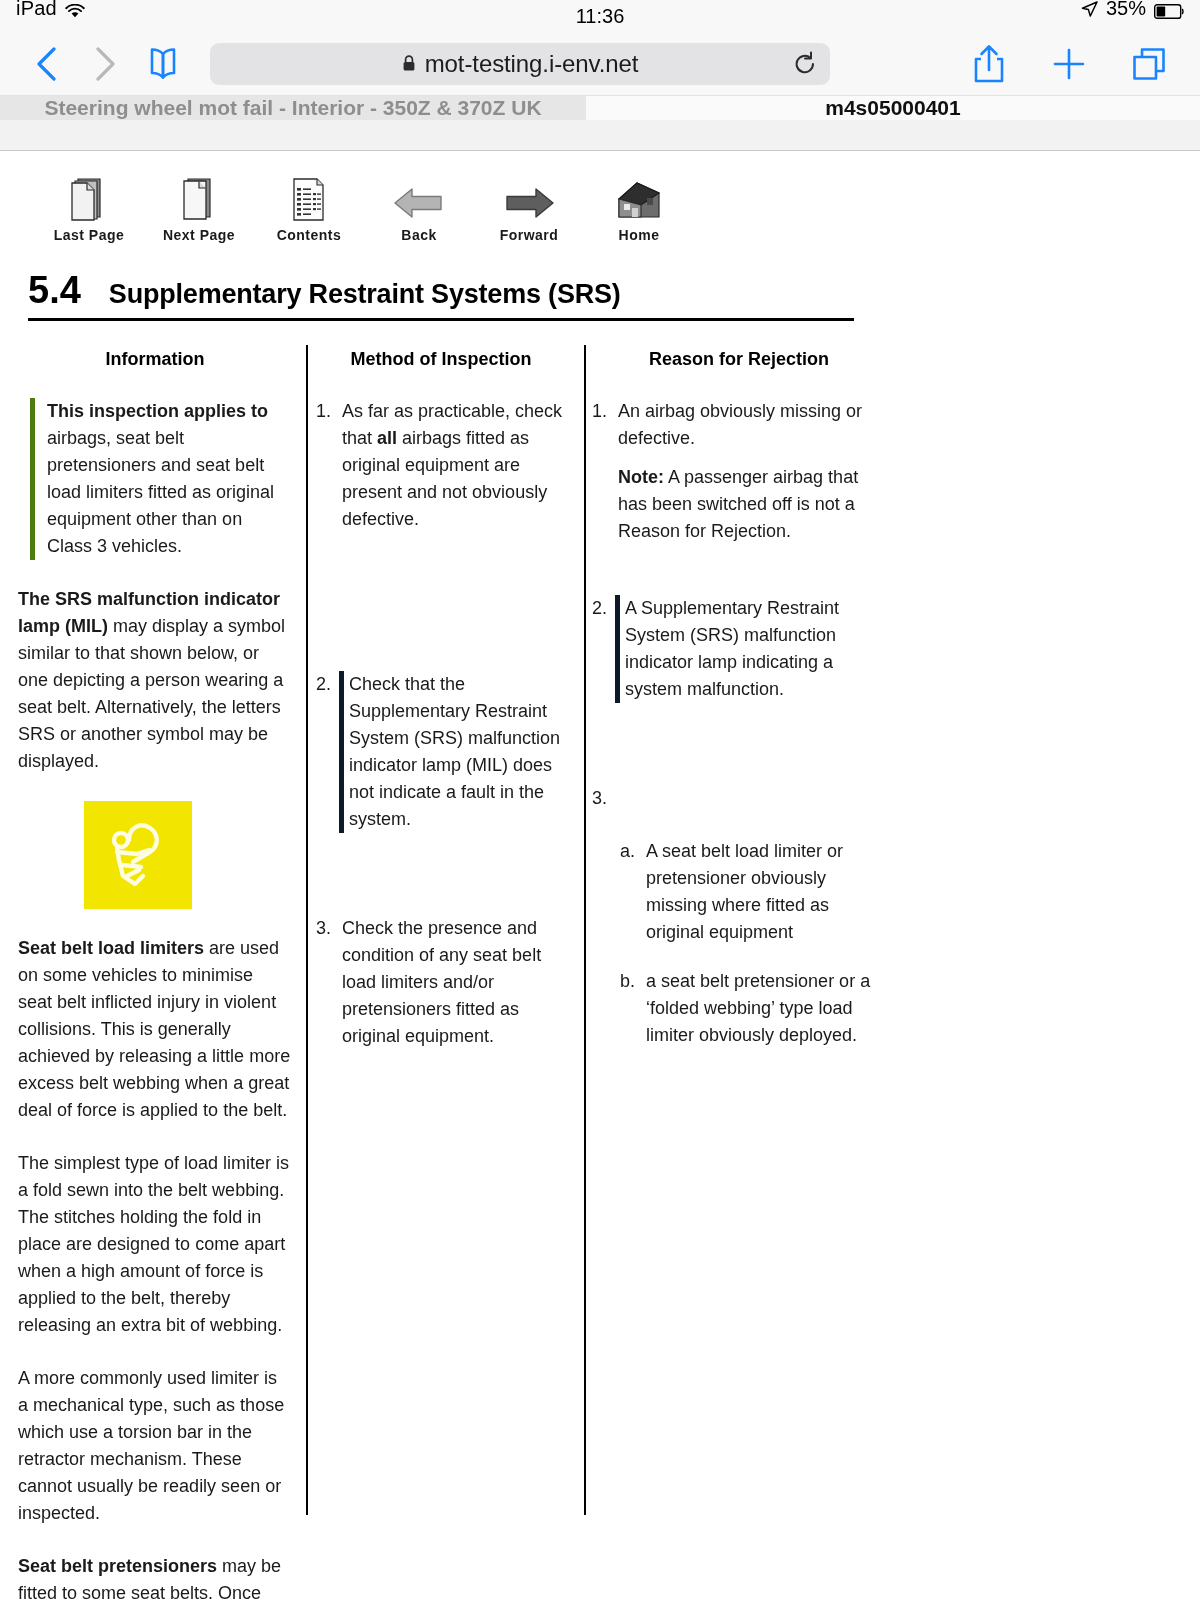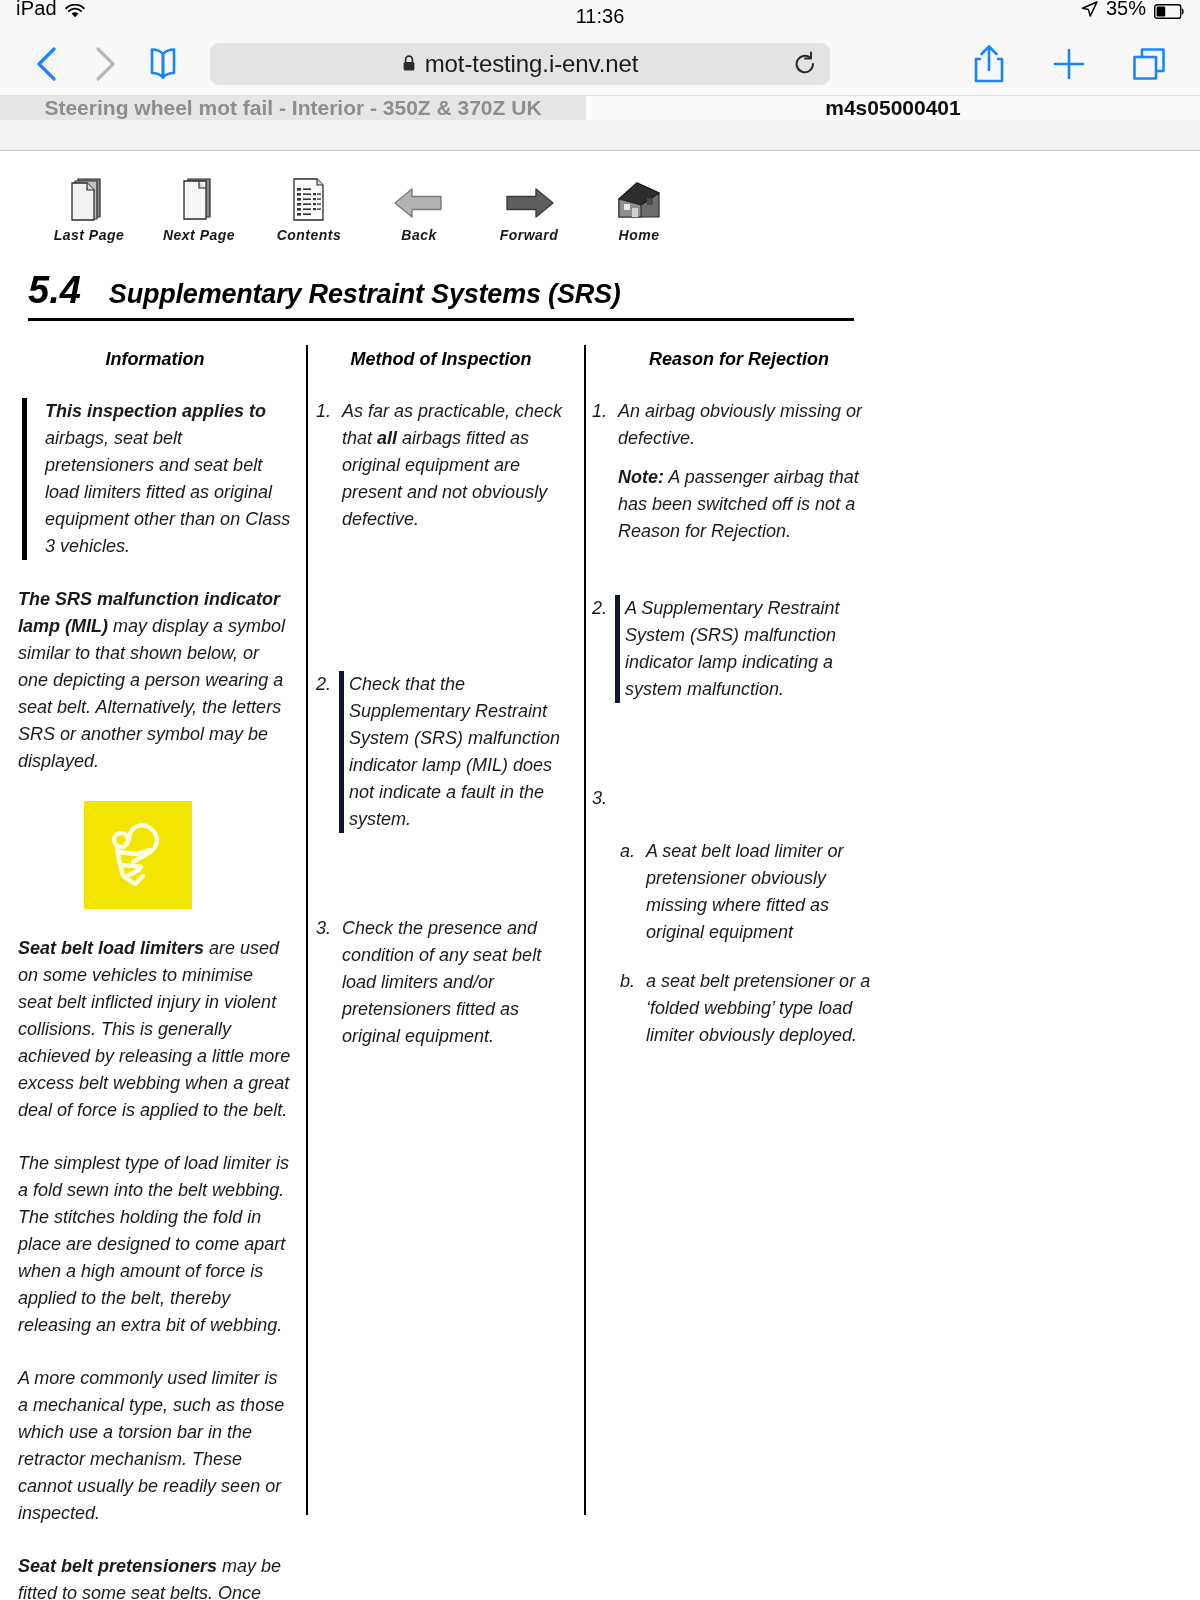--- a/index.html
+++ b/index.html
@@ -102,21 +102,20 @@
   }
   .tab-wrap-inactive { position: relative; display: flex; }
 
   
   .page {
     position: relative;
     width: 1200px;
     height: 1449px;
     background: #fff;
     overflow: hidden;
-    font-style: italic;
   }
   .doc-toolbar {
     display: flex; align-items: flex-end;
     padding: 22px 0 0 34px;
     gap: 0px;
   }
   .doc-tool {
     width: 110px;
     display: flex; flex-direction: column; align-items: center;
     justify-content: flex-end;
@@ -163,23 +162,23 @@
   }
   .col-method .col-head, .col-reason .col-head { margin-left: -4px; }
 
   .para {
     font-size: 18px; line-height: 27px; color: #1a1a1a;
     margin-bottom: 26px;
     position: relative;
   }
   .para b { font-weight: bold; }
   .changebar {
-    border-left: 5px solid #000000;
-    padding-left: 18px;
-    margin-left: 4px;
+    border-left: 5px solid #4d7c0f;
+    padding-left: 12px;
+    margin-left: 12px;
   }
 
   .listitem {
     display: flex; font-size: 18px; line-height: 27px; color: #1a1a1a;
     margin-bottom: 26px;
   }
   .listitem .num { width: 26px; flex: 0 0 26px; }
   .listitem .body { flex: 1 1 auto; }
   .listitem.barred .body {
     border-left: 5px solid #0f172a;

